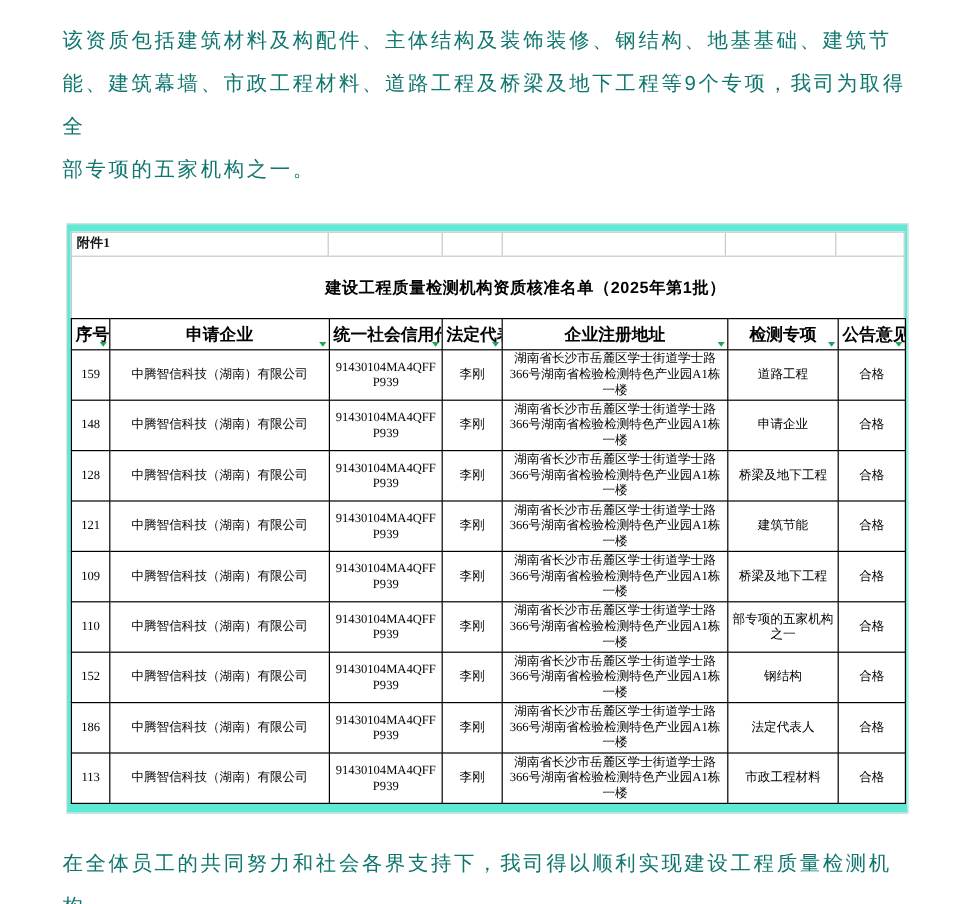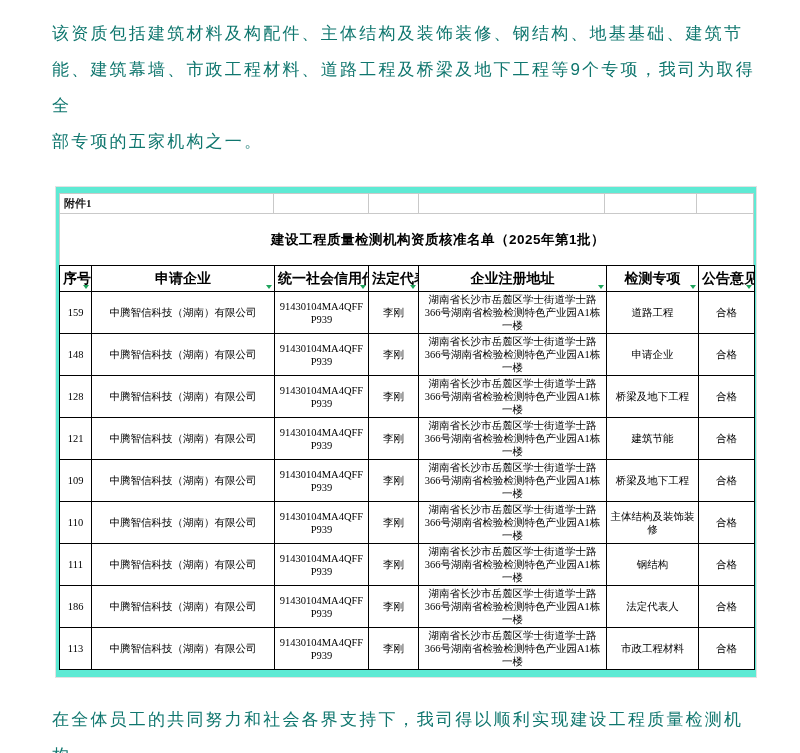--- a/index.html
+++ b/index.html
@@ -213,25 +213,25 @@
             <td class="c-addr">湖南省长沙市岳麓区学士街道学士路366号湖南省检验检测特色产业园A1栋一楼</td>
             <td class="c-spec">桥梁及地下工程</td>
             <td class="c-op">合格</td>
           </tr>
             <tr>
             <td class="c-no">110</td>
             <td class="c-company">中腾智信科技（湖南）有限公司</td>
             <td class="c-code">91430104MA4QFFP939</td>
             <td class="c-rep">李刚</td>
             <td class="c-addr">湖南省长沙市岳麓区学士街道学士路366号湖南省检验检测特色产业园A1栋一楼</td>
-            <td class="c-spec">主体结构及装饰装修</td>
-            <td class="c-op">合格</td>
-          </tr>
-            <tr>
-            <td class="c-no">111</td>
+            <td class="c-spec">部专项的五家机构之一</td>
+            <td class="c-op">合格</td>
+          </tr>
+            <tr>
+            <td class="c-no">152</td>
             <td class="c-company">中腾智信科技（湖南）有限公司</td>
             <td class="c-code">91430104MA4QFFP939</td>
             <td class="c-rep">李刚</td>
             <td class="c-addr">湖南省长沙市岳麓区学士街道学士路366号湖南省检验检测特色产业园A1栋一楼</td>
             <td class="c-spec">钢结构</td>
             <td class="c-op">合格</td>
           </tr>
             <tr>
             <td class="c-no">186</td>
             <td class="c-company">中腾智信科技（湖南）有限公司</td>

